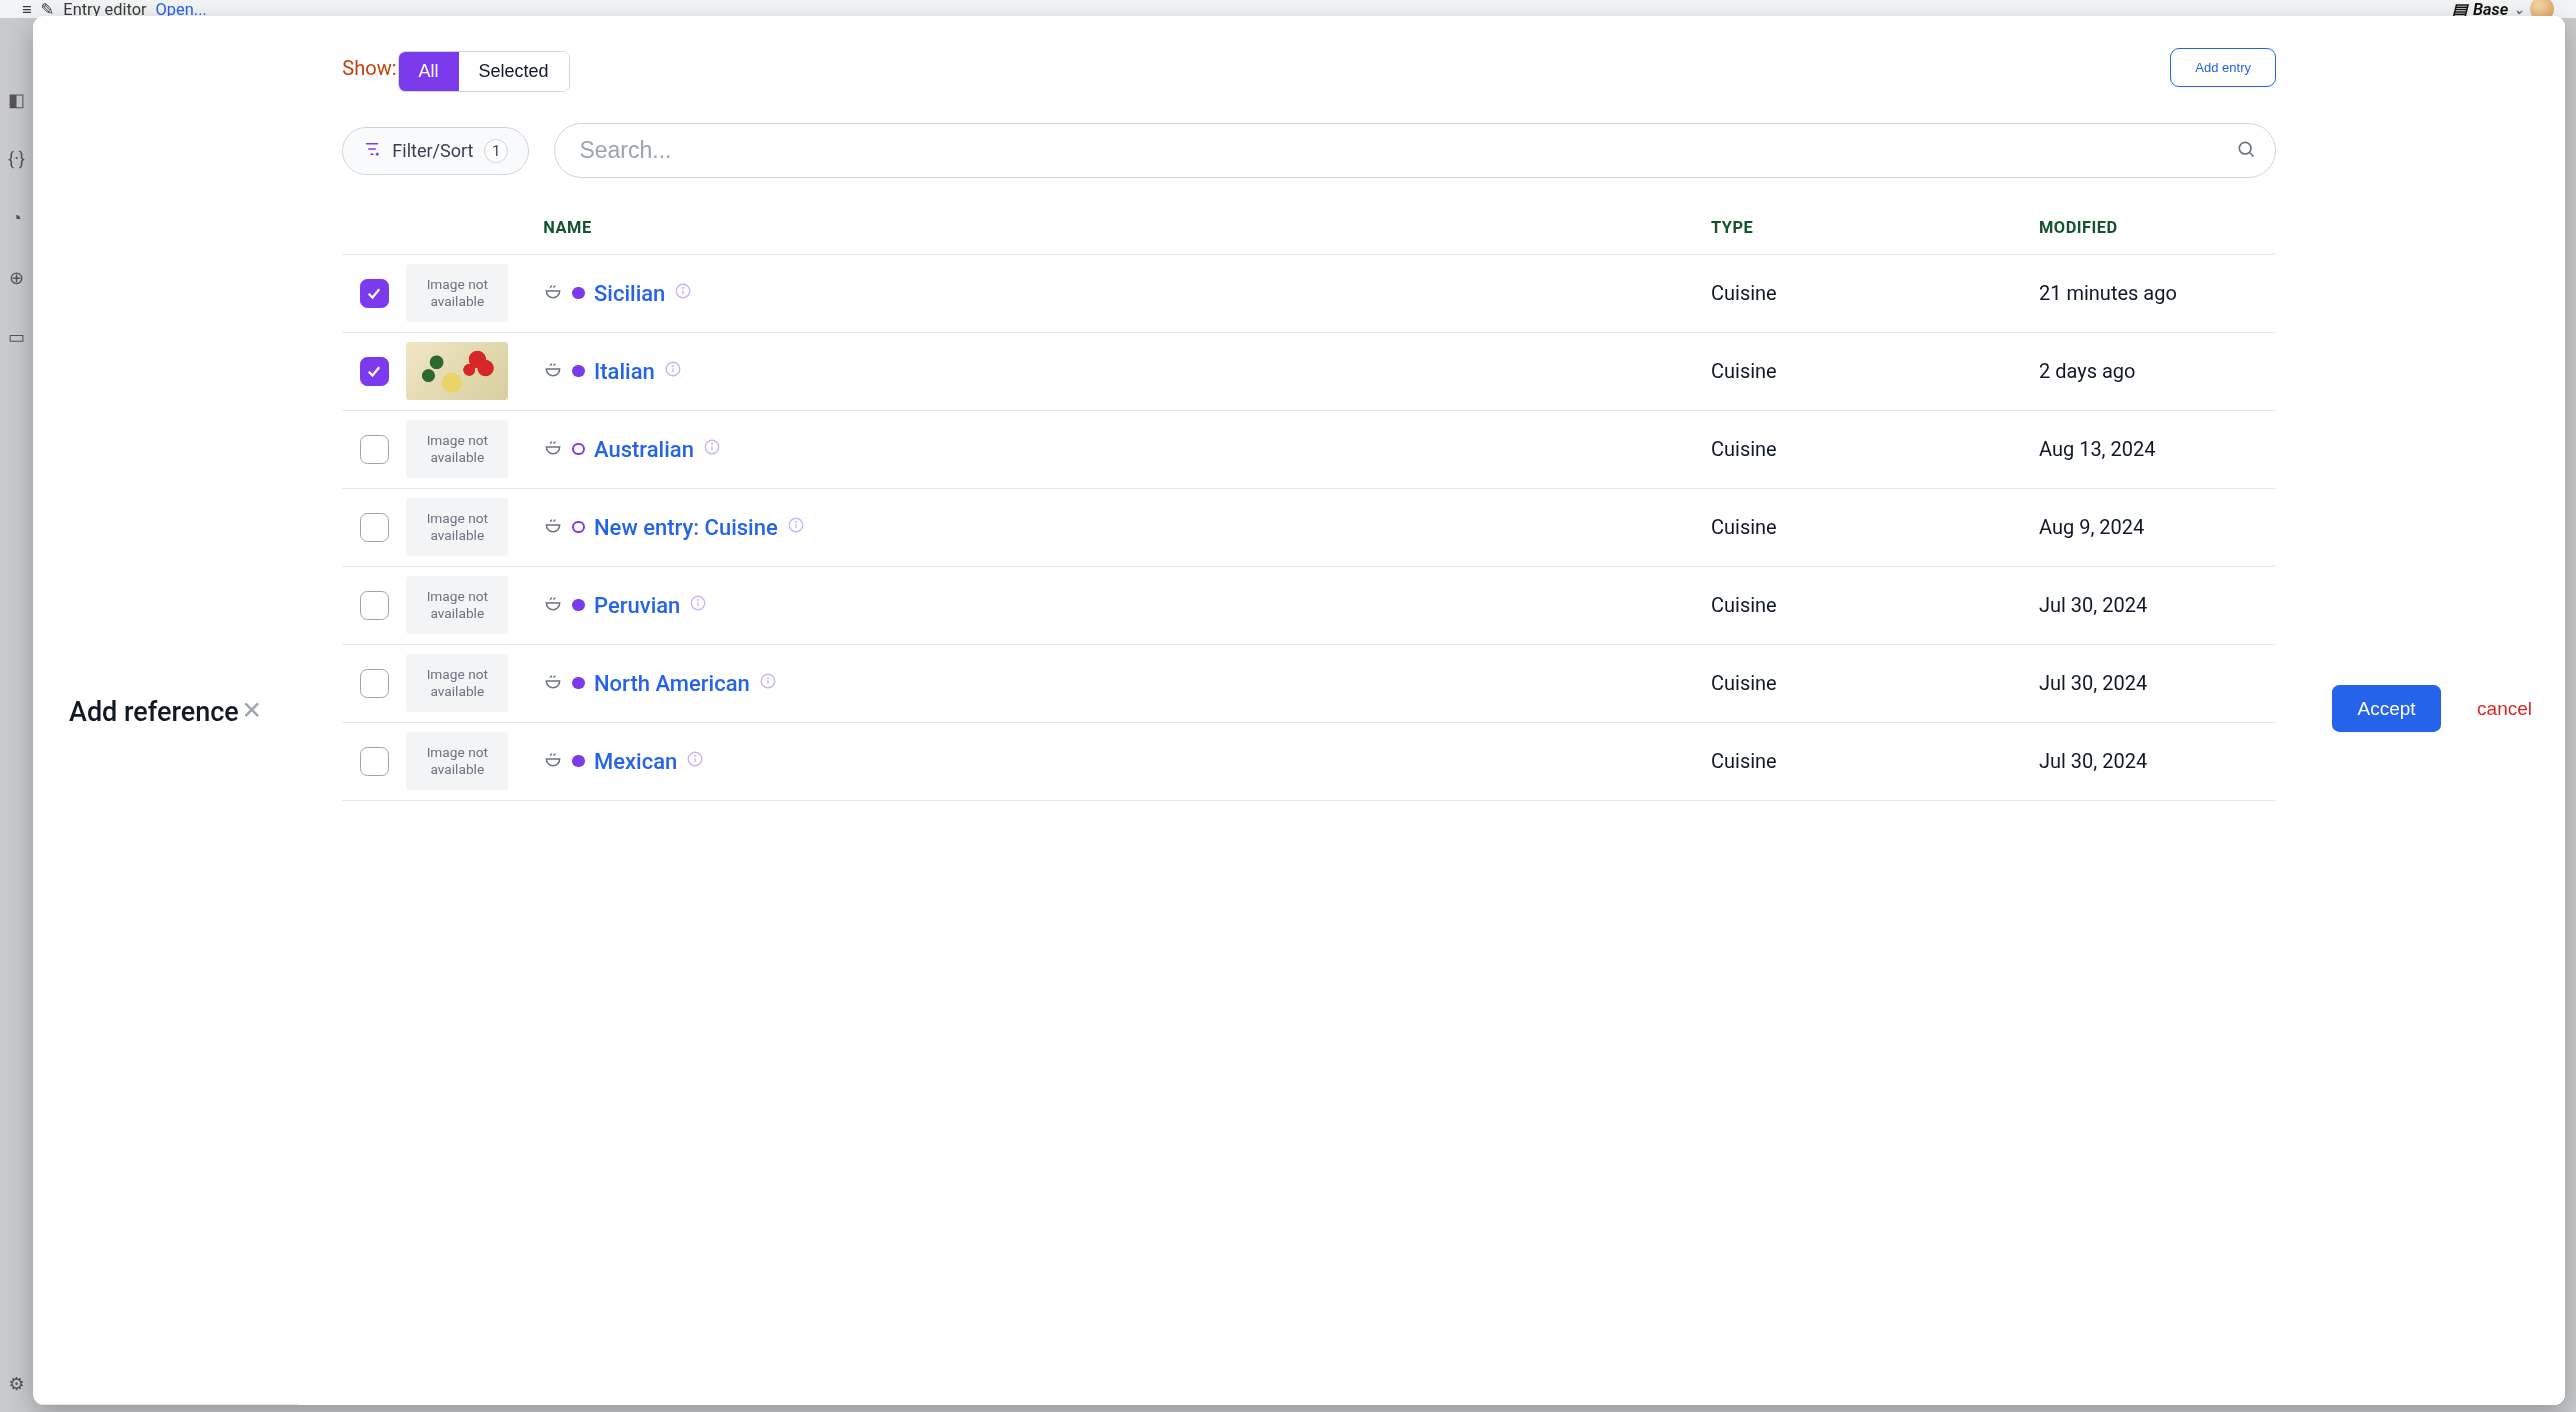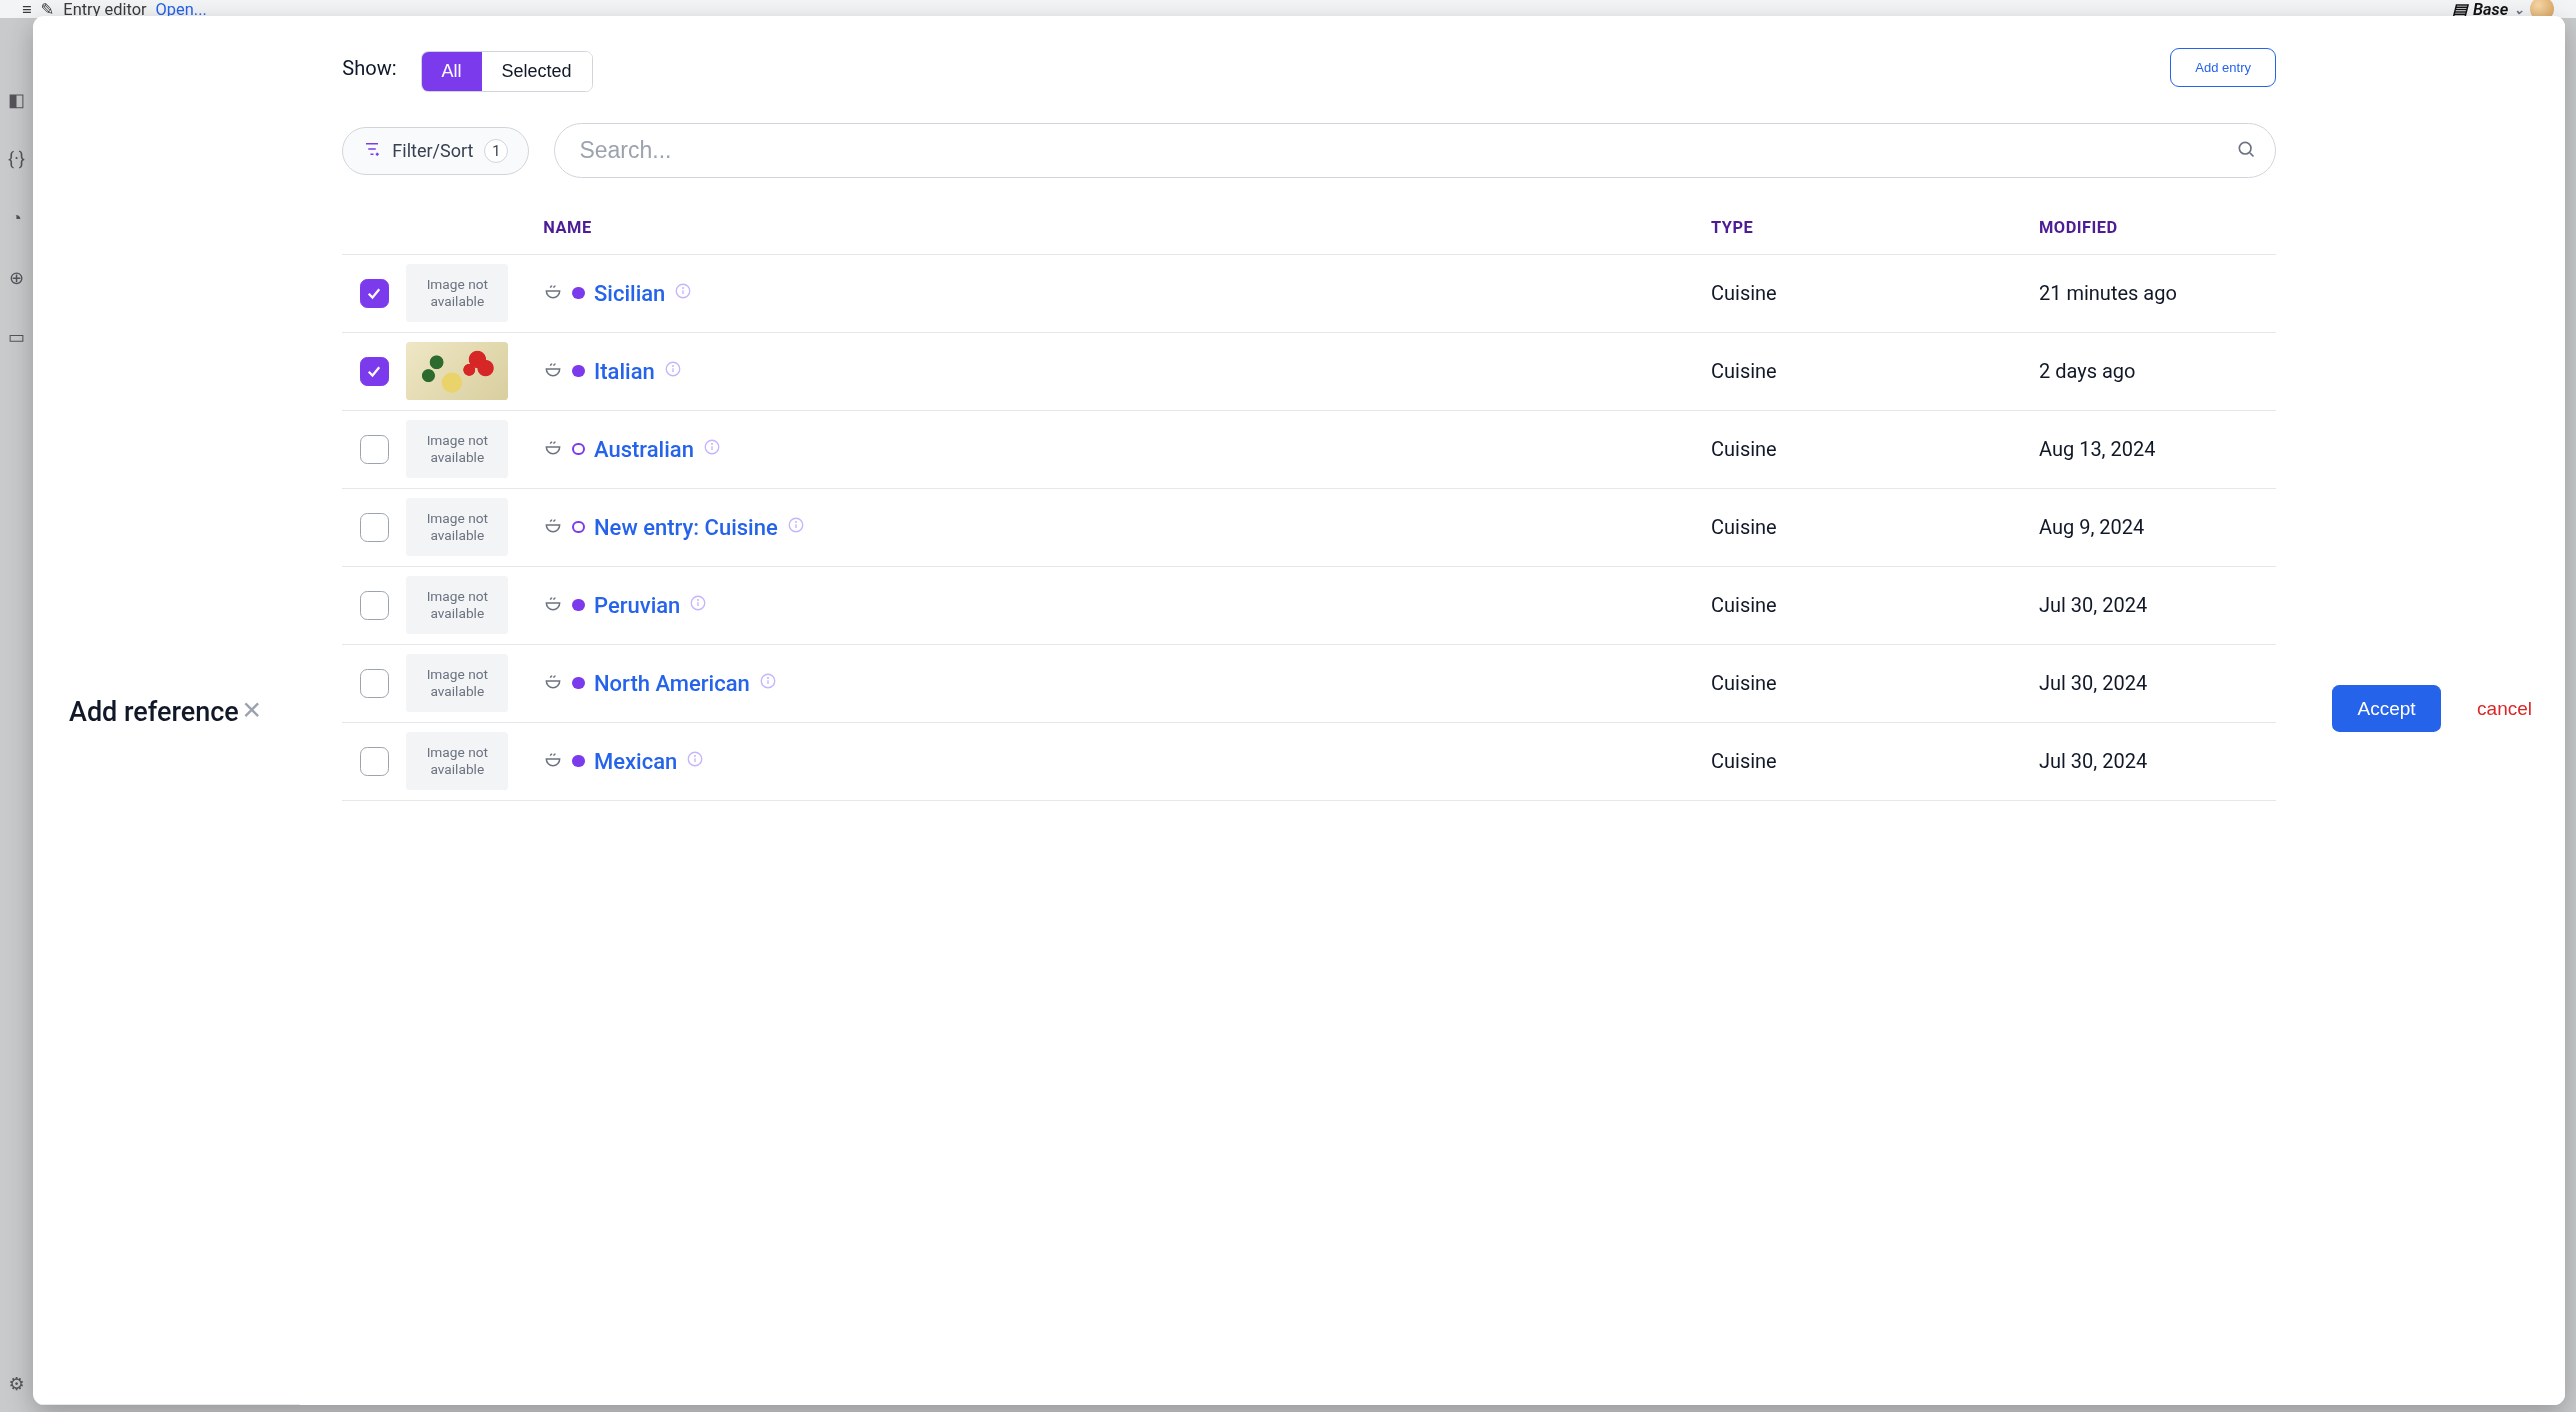--- a/index.html
+++ b/index.html
@@ -32,21 +32,21 @@
   border-bottom: 0.9px solid #e5e7eb;
   display:flex; align-items:center;
 }
 .modal-title { font-size: 27px; font-weight: 500; color:#111827; }
 .modal-close { margin-left:auto; color:#9ca3af; cursor:pointer; }
 .modal-close svg { width:25.5px; height:25.5px; stroke:#9ca3af; stroke-width:2.2; }
 
 .modal-body { flex:1; overflow:auto; padding: 27px 42px 0 42px; }
 
 .toolbar { display:flex; align-items:center; margin-bottom: 31px; }
-.show-label { font-size:20px; color:#0f172a; margin-right: 24px; }
+.show-label { font-size:20px; color:#c2410c; margin-right: 1px; }
 .seg { display:flex; border:0.9px solid #d1d5db; border-radius:7.3px; overflow:hidden;margin-top:8px; }
 .seg button { border:none; background:#fff; padding: 9px 20px; font-size:18px; cursor:pointer; color:#111827; }
 .seg button.active { background:#7c3aed; color:#fff; }
 .add-entry {
   margin-left:auto; border:1.4px solid #2563eb; color:#2563eb;
   background:#fff; padding: 11px 24px; font-size:13px; border-radius:9px;
   cursor:pointer; font-weight:500;
 }
 
 .filter-row { display:flex; align-items:center; gap:25px; margin-bottom: 24px; }
@@ -62,21 +62,21 @@
 .search-input {
   width:100%; border:0.9px solid #d1d5db; border-radius:909px;
   padding: 12.7px 49px 12.7px 24px; font-size:23px; outline:none; color:#1d4ed8;
 }
 .search-input::placeholder { color:#9ca3af; }
 .search-icon { position:absolute; right:20px; top:50%; transform:translateY(-50%); }
 .search-icon svg { width:20px; height:20px; stroke:#6b7280; stroke-width:2; fill:none; }
 
 .table { width:100%; }
 .thead { display:grid; grid-template-columns: 64px 137px 1fr 328px 237px; align-items:center; padding: 16.4px 0; border-bottom:0.9px solid #e5e7eb; }
-.th { font-size:16.4px; font-weight:700; letter-spacing:0.5px; color:#4c1d95; text-transform:uppercase; }
+.th { font-size:16.4px; font-weight:700; letter-spacing:0.5px; color:#14532d; text-transform:uppercase; }
 .th.name { padding-left: 0; }
 
 .row { display:grid; grid-template-columns: 64px 137px 1fr 328px 237px; align-items:center; min-height:78px; border-bottom:0.9px solid #e5e7eb; }
 
 .check { display:flex; align-items:center; justify-content:center; }
 .cb { width:29px; height:29px; border-radius:7.3px; border:1.8px solid #9ca3af; background:#fff; display:flex; align-items:center; justify-content:center; cursor:pointer; }
 .cb.checked { background:#7c3aed; border-color:#7c3aed; }
 .cb.checked svg { width:18px; height:18px; stroke:#fff; stroke-width:3; fill:none; }
 
 .thumb { display:flex; align-items:center; justify-content:flex-start; }

